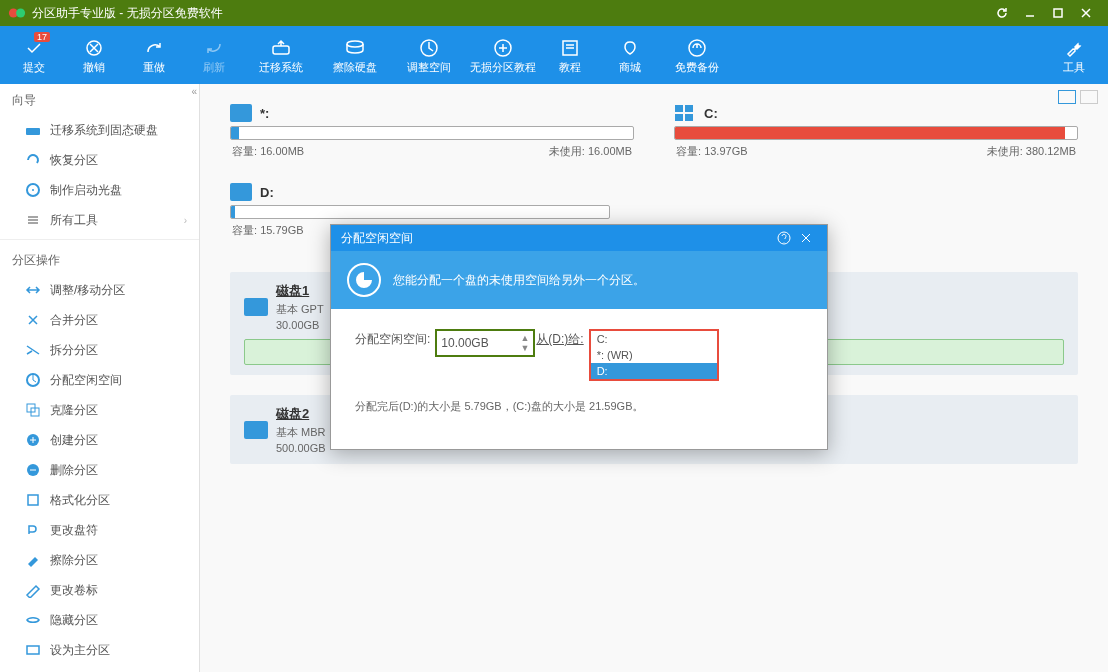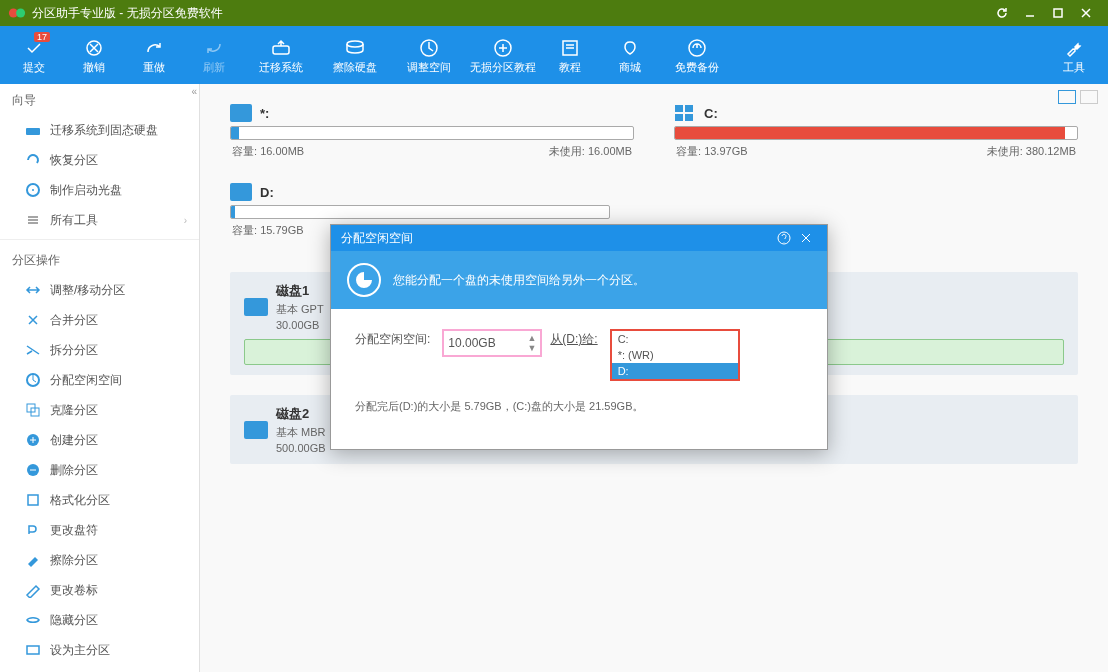--- a/index.html
+++ b/index.html
@@ -41,35 +41,35 @@
 .dcard .dhead .dicon.win { background: transparent; }
 .dcard .dhead .dletter { font-weight: bold; font-size: 13px; color: #333; }
 .dcard .bar { height: 14px; border: 1px solid #AAA; border-radius: 2px; overflow: hidden; display: flex; background: #fff; }
 .dcard .bar .used-blue { background: #3498DB; height: 100%; }
 .dcard .bar .used-red { background: #E84C3D; height: 100%; }
 .dcard .stats { display: flex; justify-content: space-between; padding: 4px 2px; font-size: 11px; color: #666; }
 
 .diskpanel { margin-top: 20px; background: #E8EDF2; padding: 10px 14px; border-radius: 2px; }
 .diskpanel .dphead { display: flex; align-items: center; gap: 8px; }
 .diskpanel .dphead .dpicon { width: 24px; height: 18px; background: #3498DB; border-radius: 2px; }
-.diskpanel .dptitle { font-weight: bold; font-size: 13px; color: #333; }
+.diskpanel .dptitle { font-weight: bold; font-size: 13px; color: #333; text-decoration: underline; }
 .diskpanel .dpsub { font-size: 11px; color: #666; margin-top: 2px; }
 .diskpanel .dpmap { margin-top: 8px; height: 26px; background: #D9F2D9; border: 1px solid #8BC98B; border-radius: 2px; }
 
 .modal { position: absolute; left: 330px; top: 224px; width: 498px; background: #fff; border: 1px solid #999; box-shadow: 0 4px 20px rgba(0,0,0,.3); }
 .modal .mtitle { height: 26px; background: #1E90E8; color: #fff; display: flex; align-items: center; padding: 0 10px; font-size: 12px; }
 .modal .mtitle .mtspacer { flex: 1; }
 .modal .mtitle .mtbtn { width: 22px; height: 22px; display: flex; align-items: center; justify-content: center; cursor: pointer; }
 .modal .mheader { background: #3BA3E8; color: #fff; padding: 12px 16px; display: flex; align-items: center; gap: 12px; }
 .modal .mheader .mhicon { width: 34px; height: 34px; border: 2px solid #fff; border-radius: 50%; display: flex; align-items: center; justify-content: center; }
 .modal .mheader .mhtext { font-size: 12px; }
 .modal .mbody { padding: 20px 24px; min-height: 140px; }
-.modal .mrow { display: flex; align-items: flex-start; gap: 8px; font-size: 12px; color: #555; }
+.modal .mrow { display: flex; align-items: flex-start; gap: 1px; font-size: 12px; color: #555; }
 .modal .mrow .mlabel { white-space: nowrap; padding-top: 2px; }
-.modal .mrow .minput { border: 2px solid #f9a8d4; padding: 2px 4px; width: 100px; display: flex; justify-content: space-between; align-items: center; margin-left: 4px; }
+.modal .mrow .minput { border: 2px solid #4d7c0f; padding: 2px 4px; width: 100px; display: flex; justify-content: space-between; align-items: center; margin-left: 4px; }
 .modal .mrow .mglabel { white-space: nowrap; padding-top: 2px; text-decoration: underline; }
 .modal .mrow .mselect { border: 2px solid #E84C3D; width: 130px; margin-left: 4px; background: #fff; }
 .modal .mselect .msopt { padding: 2px 6px; font-size: 11px; cursor: pointer; }
 .modal .mselect .msopt.sel { background: #3498DB; color: #fff; }
 .modal .mnote { margin-top: 18px; font-size: 11px; color: #666; }
 .modal .mfooter { padding: 10px 16px 14px; display: flex; justify-content: flex-end; }
 .modal .mfooter .mbtn { background: #3498DB; color: #fff; padding: 4px 16px; font-size: 12px; cursor: pointer; border-radius: 2px; }
 </style>
 </head>
 <body>

